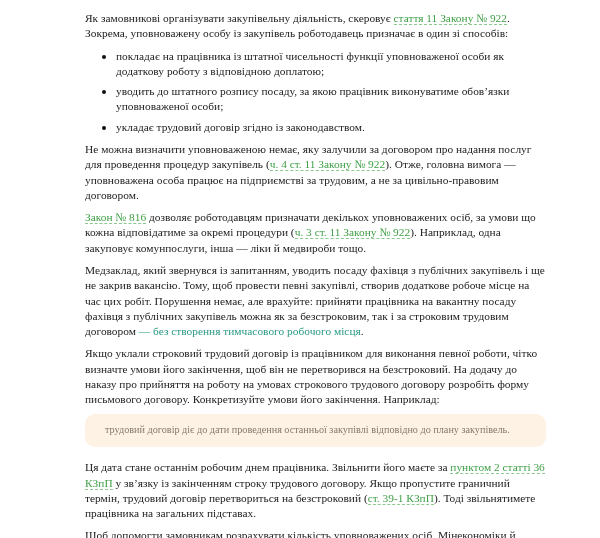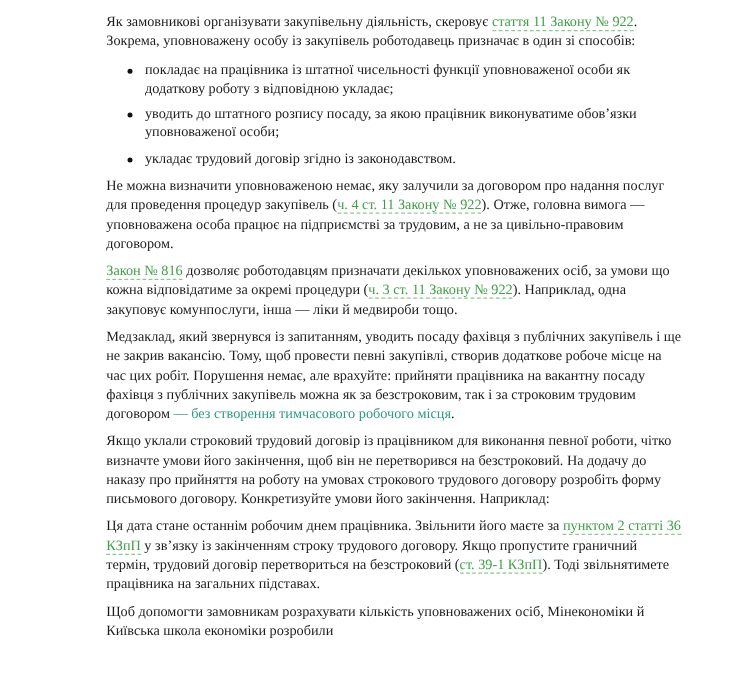--- a/index.html
+++ b/index.html
@@ -39,24 +39,25 @@
   }
   .run{color:inherit;}
 </style>
 </head>
 <body>
 
 <div class="page">
   <article class="article">
       <p class="para"><span class="run">Як замовникові організувати закупівельну діяльність, скеровує </span><a class="link" href="#">стаття 11 Закону № 922</a><span class="run">. Зокрема, уповноважену особу із закупівель роботодавець призначає в один зі способів:</span></p>
       <ul class="bullets">
-        <li><span class="run">покладає на працівника із штатної чисельності функції уповноваженої особи як додаткову роботу з відповідною укладає;</span></li>
+        <li><span class="run">покладає на працівника із штатної чисельності функції уповноваженої особи як додаткову роботу з відповідною доплатою;</span></li>
         <li><span class="run">уводить до штатного розпису посаду, за якою працівник виконуватиме обов’язки уповноваженої особи;</span></li>
         <li><span class="run">укладає трудовий договір згідно із законодавством.</span></li>
       </ul>
       <p class="para"><span class="run">Не можна визначити уповноваженою немає, яку залучили за договором про надання послуг для проведення процедур закупівель (</span><a class="link" href="#">ч. 4 ст. 11 Закону № 922</a><span class="run">). Отже, головна вимога — уповноважена особа працює на підприємстві за трудовим, а не за цивільно-правовим договором.</span></p>
       <p class="para"><a class="link" href="#">Закон № 816</a><span class="run"> дозволяє роботодавцям призначати декількох уповноважених осіб, за умови що кожна відповідатиме за окремі процедури (</span><a class="link" href="#">ч. 3 ст. 11 Закону № 922</a><span class="run">). Наприклад, одна закуповує комунпослуги, інша — ліки й медвироби тощо.</span></p>
       <p class="para"><span class="run">Медзаклад, який звернувся із запитанням, уводить посаду фахівця з публічних закупівель і ще не закрив вакансію. Тому, щоб провести певні закупівлі, створив додаткове робоче місце на час цих робіт. Порушення немає, але врахуйте: прийняти працівника на вакантну посаду фахівця з публічних закупівель можна як за безстроковим, так і за строковим трудовим договором </span><span class="em-teal">— без створення тимчасового робочого місця</span><span class="run">.</span></p>
       <p class="para"><span class="run">Якщо уклали строковий трудовий договір із працівником для виконання певної роботи, чітко визначте умови його закінчення, щоб він не перетворився на безстроковий. На додачу до наказу про прийняття на роботу на умовах строкового трудового договору розробіть форму письмового договору. Конкретизуйте умови його закінчення. Наприклад:</span></p>
+      <div class="quote"><span>трудовий договір діє до дати проведення останньої закупівлі відповідно до плану закупівель.</span></div>
       <p class="para"><span class="run">Ця дата стане останнім робочим днем працівника. Звільнити його маєте за </span><a class="link" href="#">пунктом 2 статті 36 КЗпП</a><span class="run"> у зв’язку із закінченням строку трудового договору. Якщо пропустите граничний термін, трудовий договір перетвориться на безстроковий (</span><a class="link" href="#">ст. 39-1 КЗпП</a><span class="run">). Тоді звільнятимете працівника на загальних підставах.</span></p>
       <p class="para"><span class="run">Щоб допомогти замовникам розрахувати кількість уповноважених осіб, Мінекономіки й Київська школа економіки розробили </span></p>
     </article>
 </div>
 
 </body></html>

